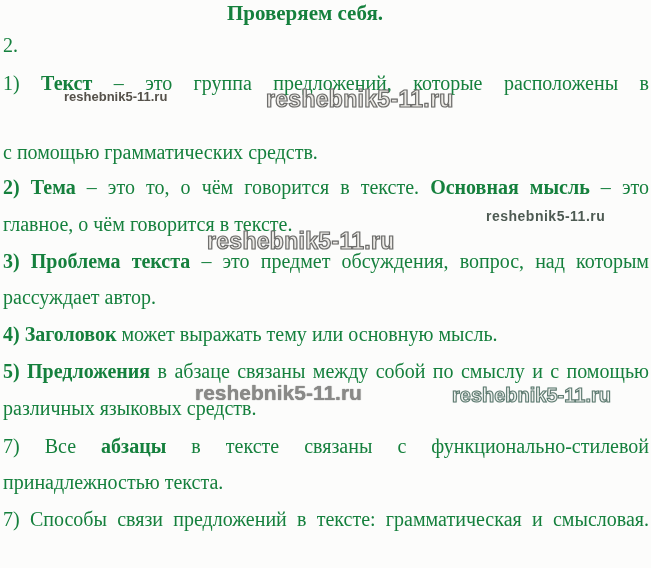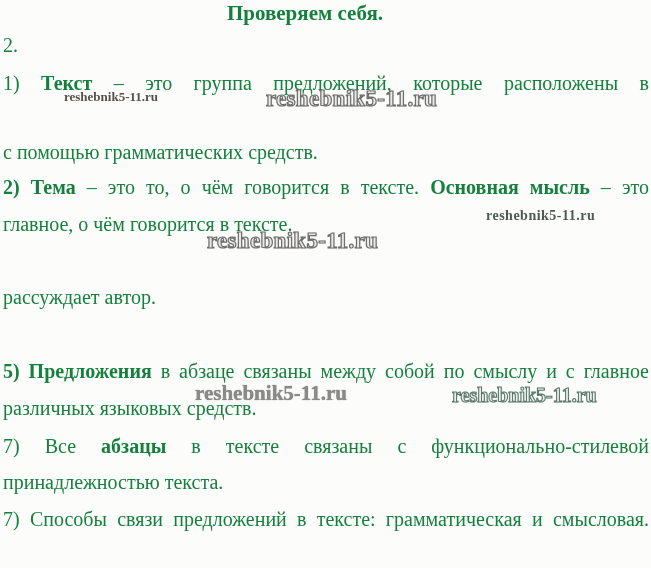--- a/index.html
+++ b/index.html
@@ -30,21 +30,21 @@
     text-align: center;
     font-size: 21px;
     font-weight: bold;
   }
   .seg-n { font-style: normal; font-weight: normal; }
   .seg-b { font-weight: bold; }
   .seg-i { }
   #watermark-layer { position: absolute; inset: 0; pointer-events: none; }
   .watermark {
     position: absolute;
-    font-family: Liberation Serif, serif;
+    font-family: Liberation Sans, sans-serif;
     font-weight: bold;
     white-space: nowrap;
   }
   .wm-small-solid {
     font-size: 13px;
     color: #55514a;
   }
   .wm-small-solid2 {
     font-size: 14px;
     letter-spacing: 0.5px;
@@ -73,22 +73,24 @@
 <body>
 
 <div class="page">
   <div id="text-layer">
       <div class="line title-line" style="top: 1px;"><span class="seg-b">Проверяем себя.</span></div>
       <div class="line" style="top: 33px;"><span class="seg-n">2.</span></div>
       <div class="line justify" style="top: 71px;"><span class="seg-n">1) </span><span class="seg-b">Текст</span><span class="seg-n"> – это группа </span><span class="seg-i">предложений</span><span class="seg-n">, которые расположены в</span></div>
       <div class="line" style="top: 140px;"><span class="seg-n">с помощью </span><span class="seg-i">грамматических</span><span class="seg-n"> средств.</span></div>
       <div class="line justify" style="top: 175px;"><span class="seg-b">2) Тема</span><span class="seg-n"> – это </span><span class="seg-i">то</span><span class="seg-n">, о </span><span class="seg-i">чём</span><span class="seg-n"> говорится в тексте. </span><span class="seg-b">Основная мысль</span><span class="seg-n"> – это</span></div>
       <div class="line" style="top: 212px;"><span class="seg-i">главное</span><span class="seg-n">, о </span><span class="seg-i">чём</span><span class="seg-n"> говорится в тексте.</span></div>
+      <div class="line justify" style="top: 249px;"><span class="seg-b">3) Проблема текста</span><span class="seg-n"> – это предмет обсуждения, вопрос, над которым</span></div>
       <div class="line" style="top: 285px;"><span class="seg-n">рассуждает автор.</span></div>
-      <div class="line justify" style="top: 359px;"><span class="seg-b">5) Предложения</span><span class="seg-n"> в абзаце связаны между собой по </span><span class="seg-i">смыслу</span><span class="seg-n"> и с главное</span></div>
+      <div class="line" style="top: 322px;"><span class="seg-b">4) Заголовок</span><span class="seg-n"> может выражать </span><span class="seg-i">тему</span><span class="seg-n"> или </span><span class="seg-i">основную мысль</span><span class="seg-n">.</span></div>
+      <div class="line justify" style="top: 359px;"><span class="seg-b">5) Предложения</span><span class="seg-n"> в абзаце связаны между собой по </span><span class="seg-i">смыслу</span><span class="seg-n"> и с помощью</span></div>
       <div class="line" style="top: 396px;"><span class="seg-i">различных языковых средств</span><span class="seg-n">.</span></div>
       <div class="line justify" style="top: 434px;"><span class="seg-n">7) Все </span><span class="seg-b">абзацы</span><span class="seg-n"> в тексте связаны с </span><span class="seg-i">функционально-стилевой</span></div>
       <div class="line" style="top: 470px;"><span class="seg-i">принадлежностью текста.</span></div>
       <div class="line justify" style="top: 507px;"><span class="seg-n">7) Способы связи предложений в тексте: </span><span class="seg-i">грамматическая и смысловая.</span></div>
     </div>
   <div id="watermark-layer">
       <div class="watermark wm-small-solid" style="top: 89px; left: 64px;">reshebnik5-11.ru</div>
       <div class="watermark wm-large-outline" style="top: 86px; left: 266px;">reshebnik5-11.ru</div>
       <div class="watermark wm-small-solid2" style="top: 208px; left: 486px;">reshebnik5-11.ru</div>
       <div class="watermark wm-large-outline" style="top: 228px; left: 207px;">reshebnik5-11.ru</div>

